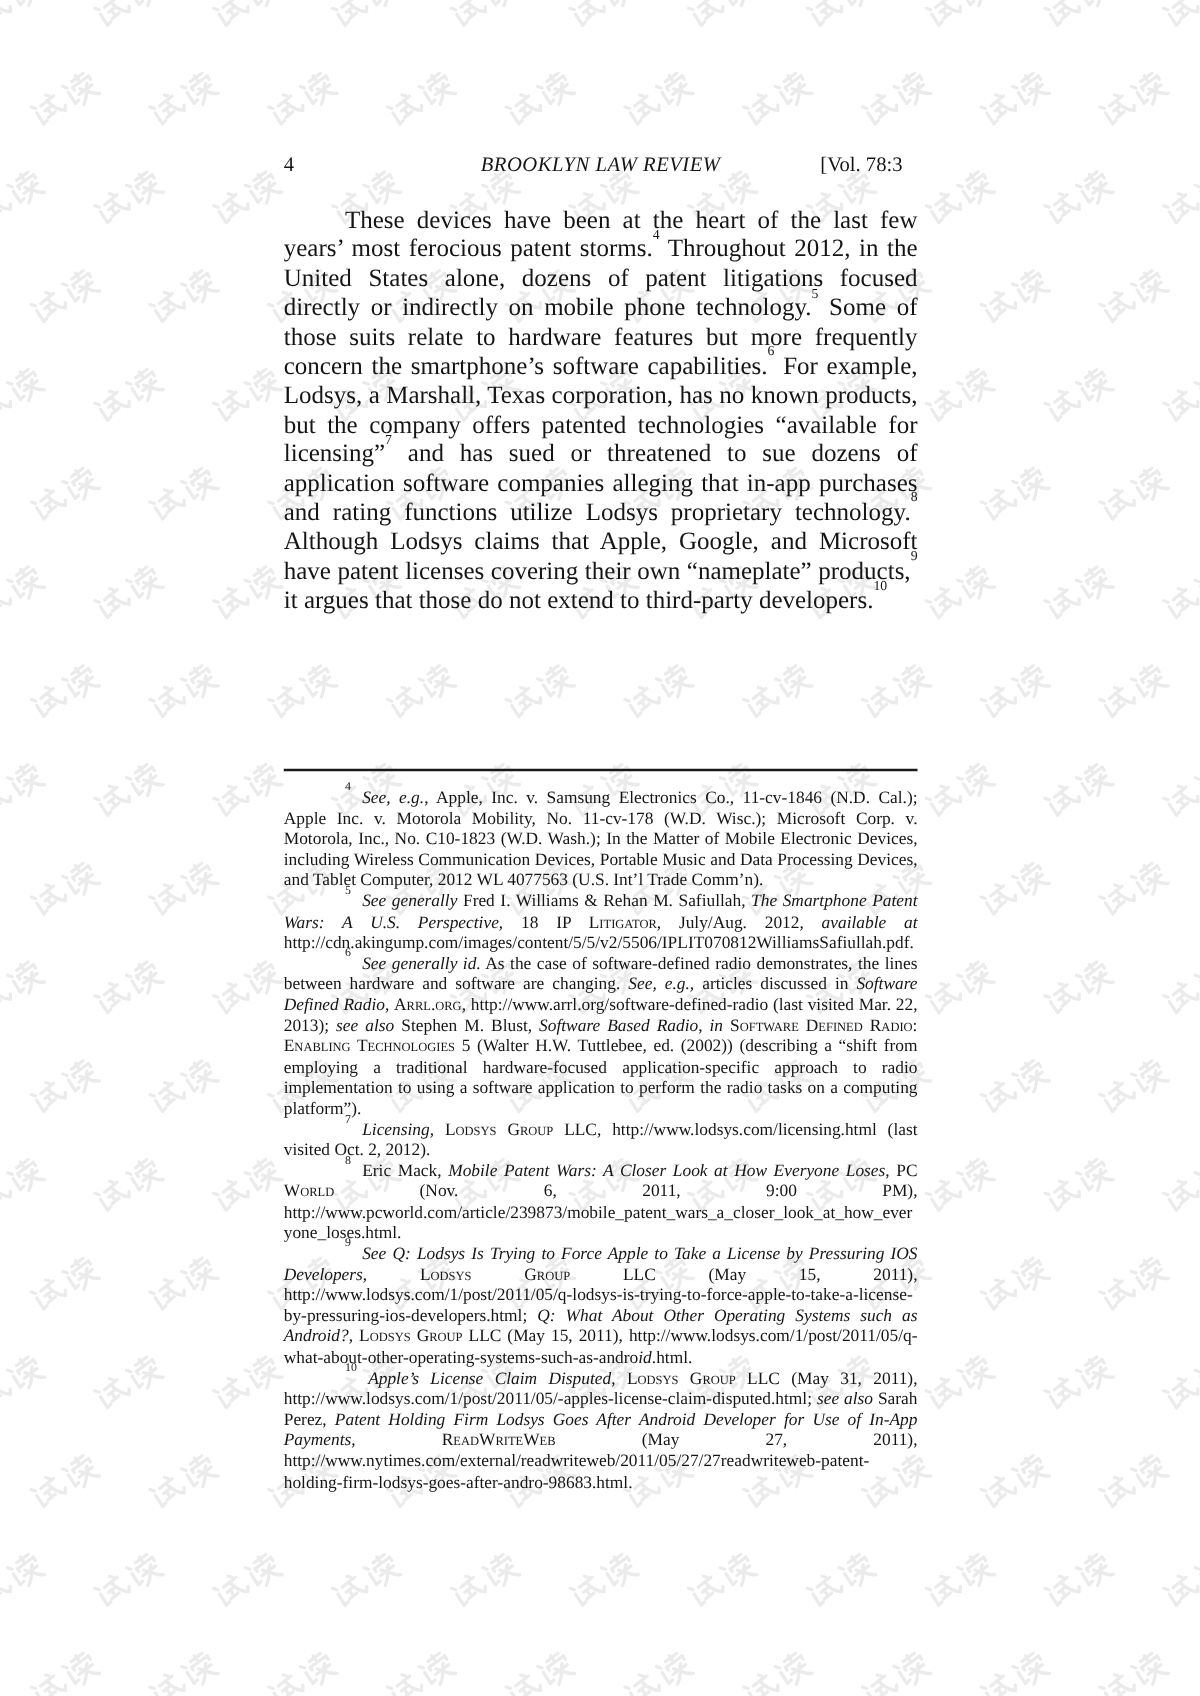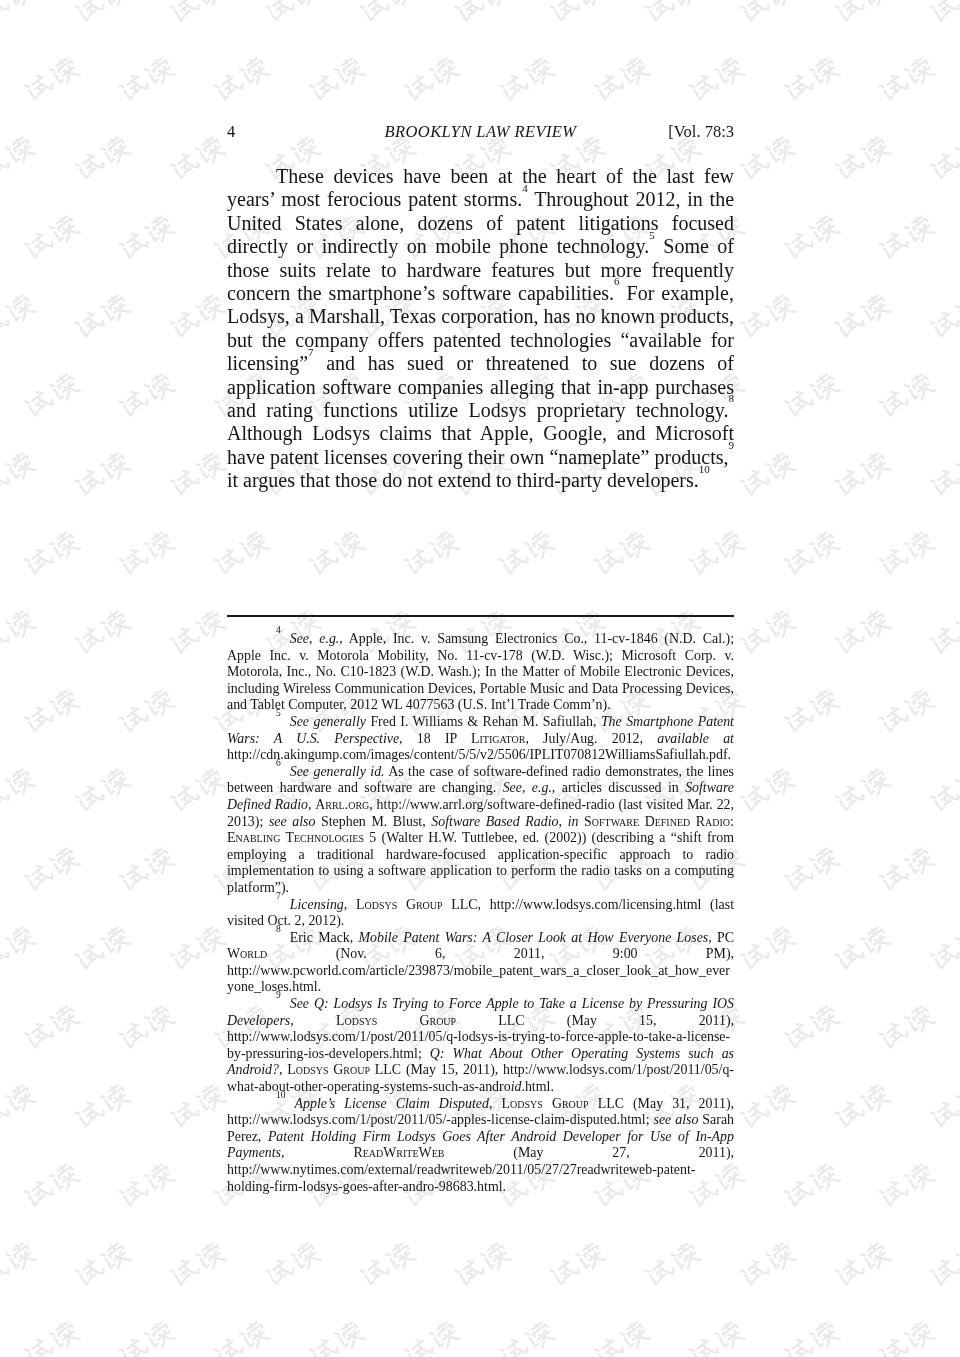--- a/index.html
+++ b/index.html
@@ -9,21 +9,21 @@
   }
   .watermark-layer{position:absolute;inset:0;pointer-events:none;}
   .wm{position:absolute;transform:rotate(-33deg);}
   .wm svg{display:block;}
 
   .running-head{
     position:absolute;top:122px;left:227px;width:507px;height:22px;font-size:16.5px;
   }
   .running-head .pageno{position:absolute;left:0;top:0;}
   .running-head .journal{position:absolute;left:0;right:0;top:0;text-align:center;font-style:italic;letter-spacing:.4px;}
-  .running-head .vol{position:absolute;right:0;top:0;}
+  .running-head .vol{position:absolute;right:12px;top:0;}
 
   .body-par{
     position:absolute;top:165px;left:227px;width:507px;margin:0;
     font-size:20px;line-height:23.4px;text-align:justify;text-indent:49px;
   }
   sup.fnref{font-size:11px;line-height:0;position:relative;top:-7px;letter-spacing:0;}
 
   .fn-rule{position:absolute;top:615px;left:227px;width:507px;height:2px;background:#1a1a1a;}
 
   .footnotes{

